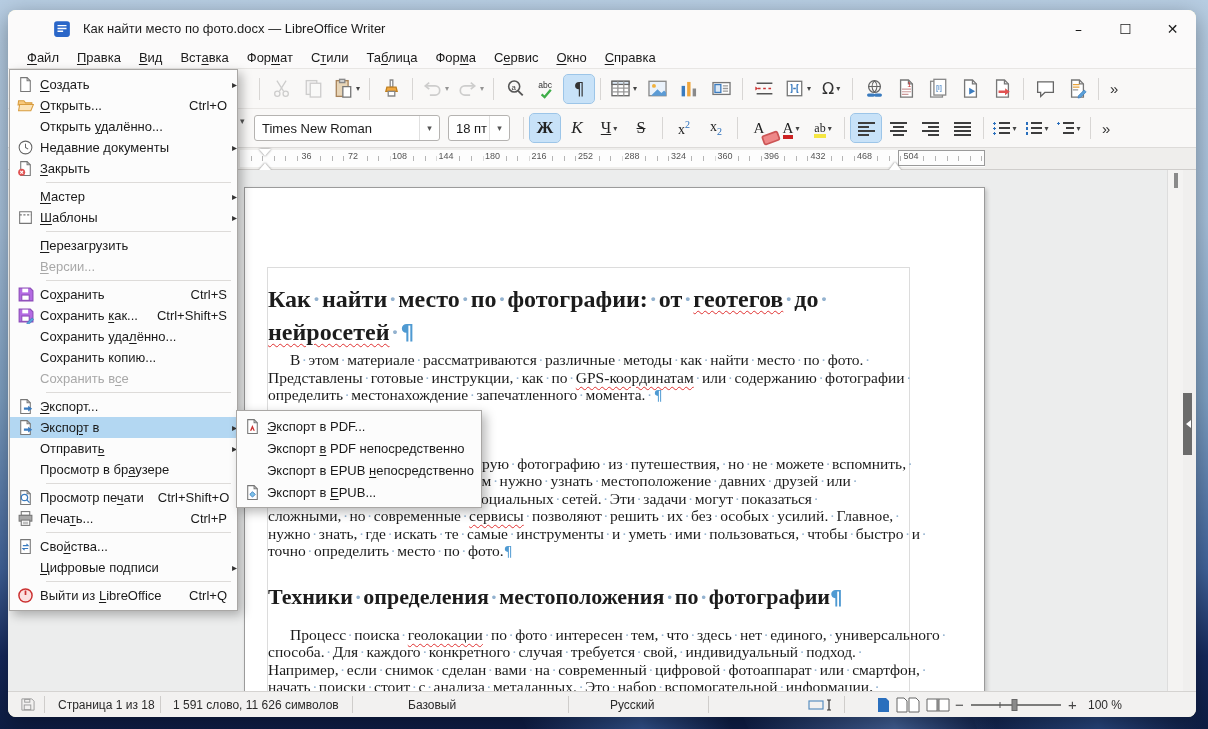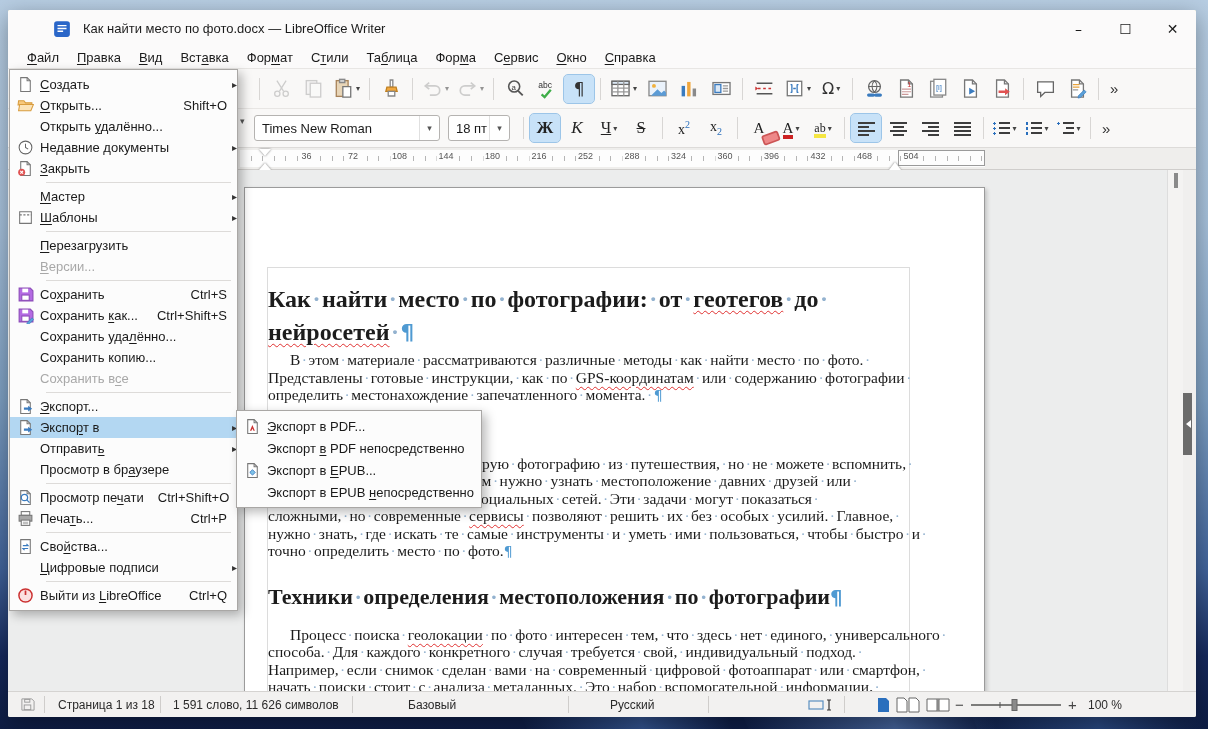--- a/index.html
+++ b/index.html
@@ -6,21 +6,21 @@
   html,body { width:1208px; height:729px; overflow:hidden; font-family:"Liberation Sans",sans-serif; }
 
   
   .desktop { position:absolute; inset:0; background:linear-gradient(180deg,#b7cde2 0%,#a6c0da 30%,#7d9fc2 55%,#41639a 78%,#16295c 90%,#0e1d44 100%); }
   .streak { position:absolute; opacity:.55; }
   .s1 { left:540px; top:640px; width:260px; height:160px; background:linear-gradient(100deg,transparent,#4d79c0 40%,transparent 70%); transform:rotate(-28deg); }
   .s2 { left:760px; top:620px; width:300px; height:200px; background:linear-gradient(100deg,transparent,#6b94d4 45%,transparent 75%); transform:rotate(-25deg); }
   .s3 { left:980px; top:600px; width:260px; height:220px; background:linear-gradient(100deg,transparent,#3c66a8 45%,transparent 80%); transform:rotate(-22deg); }
 
   
-  .window { position:absolute; left:8px; top:10px; width:1188px; height:707px; background:#fef9c3; border-radius:2px; box-shadow:0 6px 22px rgba(0,0,0,.35); overflow:hidden; }
+  .window { position:absolute; left:8px; top:10px; width:1188px; height:707px; background:#fef9c3; border-radius:8px; box-shadow:0 6px 22px rgba(0,0,0,.35); overflow:hidden; }
 
   .titlebar { position:absolute; left:0; top:0; width:100%; height:37px; background:#fbfafa; display:flex; align-items:center; }
   .titleicon { margin-left:45px; width:18px; height:18px; }
   .titletext { margin-left:12px; font-size:13px; color:#1c1c1c; }
   .wincontrols { position:absolute; right:0; top:0; height:37px; display:flex; }
   .wbtn { width:47px; height:37px; display:flex; align-items:center; justify-content:center; font-size:14px; color:#1a1a1a; font-family:"DejaVu Sans",sans-serif; }
 
   .menubar { position:absolute; left:0; top:37px; width:100%; height:21px; background:#fbfafa; display:flex; align-items:center; padding-left:10px; font-size:13px; color:#1a1a1a; }
   .mbitem { padding:1px 9px; border-radius:3px;text-align:center; }
   .mbitem u { text-underline-offset:2px; }
@@ -593,21 +593,21 @@
         <span class="marr">▸</span>
       </div>
       <div class="mrow">
         <span class="micon">
           <svg viewBox="0 0 16 16">
             <path d="M1.5 3.5h5l1.5 2h6v2h-13z" fill="#f7c97e" stroke="#d89c3e"></path>
             <path d="M2.5 7h13l-2.5 6h-11.5z" fill="#fbe3b8" stroke="#d89c3e"></path>
           </svg>
         </span>
         <span class="mlabel"><u>О</u>ткрыть...</span>
-        <span class="mshort">Shift+O</span>
+        <span class="mshort">Ctrl+O</span>
         <span class="marr"></span>
       </div>
       <div class="mrow">
         <span class="micon"></span>
         <span class="mlabel">Открыть <u>у</u>далённо...</span>
         <span class="marr"></span>
       </div>
       <div class="mrow">
         <span class="micon">
           <svg viewBox="0 0 16 16">
@@ -798,30 +798,30 @@
         </span>
         <span class="mlabel"><u>Э</u>кспорт в PDF...</span>
         <span class="marr"></span>
       </div>
       <div class="mrow">
         <span class="micon"></span>
         <span class="mlabel">Экспорт <u>в</u> PDF непосредственно</span>
         <span class="marr"></span>
       </div>
       <div class="mrow">
+        <span class="micon"></span>
+        <span class="mlabel">Экспорт в EPUB <u>н</u>епосредственно</span>
+        <span class="marr"></span>
+      </div>
+      <div class="mrow">
         <span class="micon">
           <svg viewBox="0 0 16 16">
             <path d="M3.5 1.5h6l3 3v10h-9z" fill="#fff" stroke="#777"></path>
             <path d="M9.5 1.5v3h3" fill="none" stroke="#777"></path>
             <rect x="6.2" y="8" width="3.6" height="3.6" transform="rotate(45 8 9.8)" fill="#7ec3e8" stroke="#3a7bbf" stroke-width=".8"></rect>
           </svg>
         </span>
         <span class="mlabel">Экспорт в <u>E</u>PUB...</span>
         <span class="marr"></span>
       </div>
-      <div class="mrow">
-        <span class="micon"></span>
-        <span class="mlabel">Экспорт в EPUB <u>н</u>епосредственно</span>
-        <span class="marr"></span>
-      </div>
     </div>
 
 </div>
 
 </body></html>

